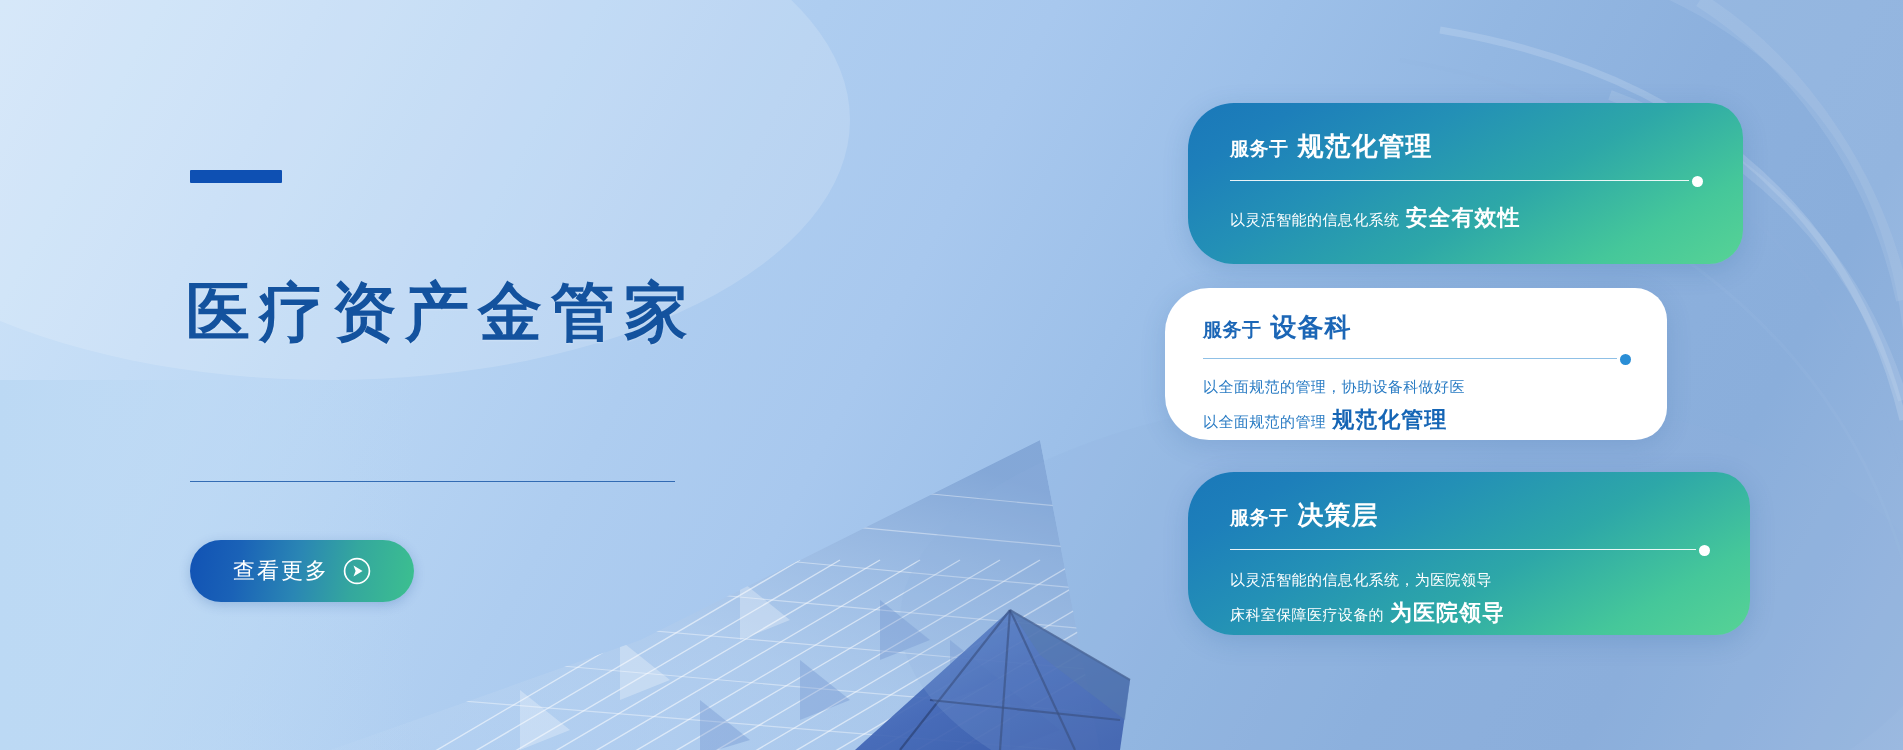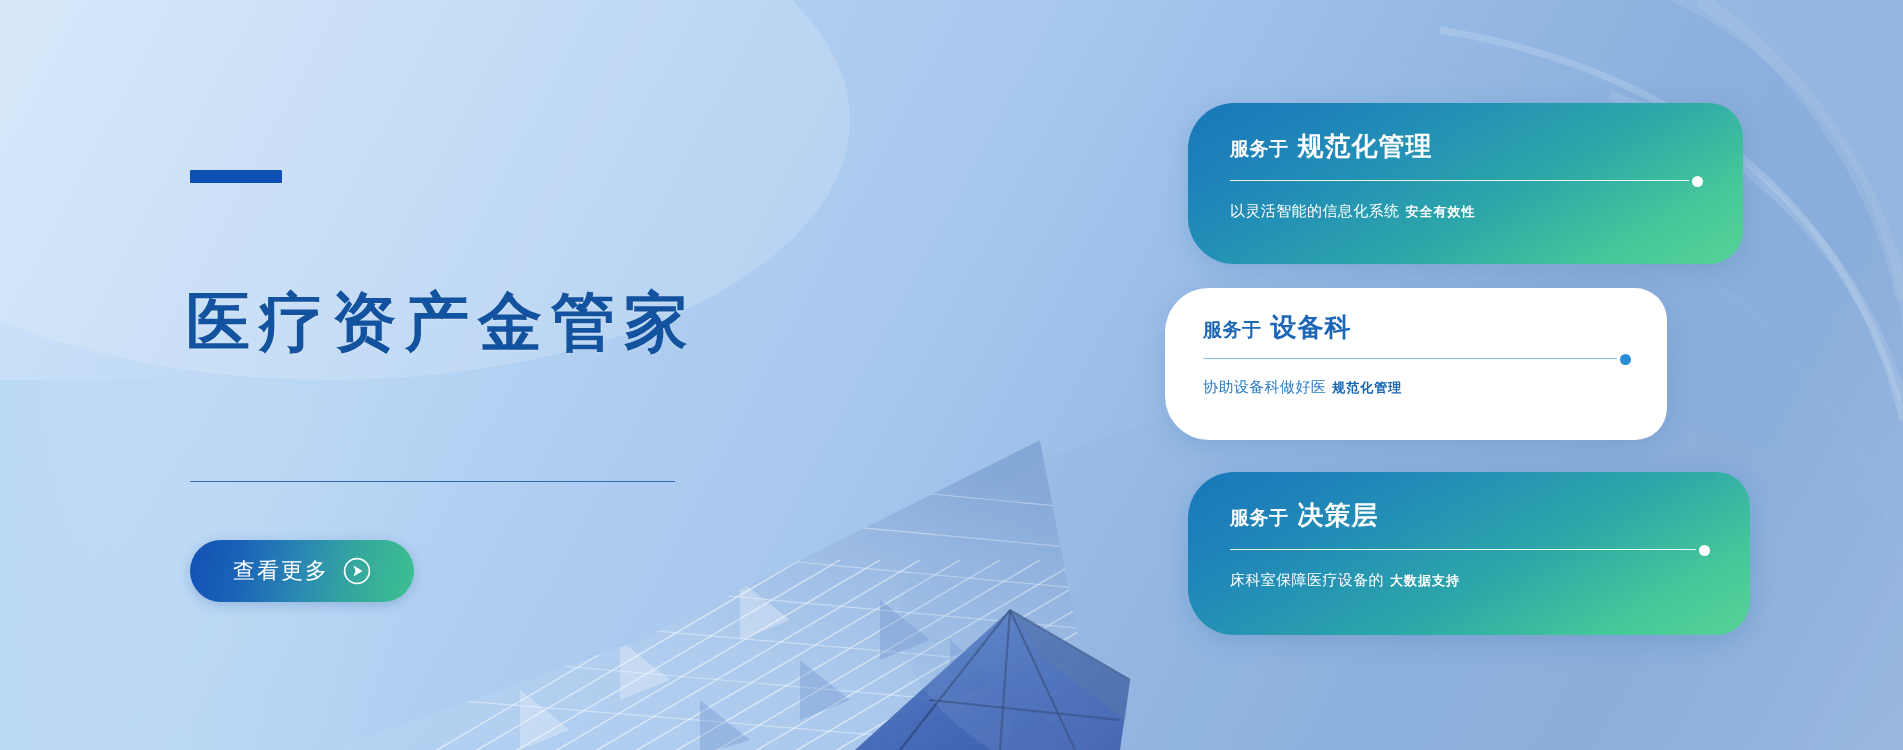--- a/index.html
+++ b/index.html
@@ -33,27 +33,28 @@
   .left{
     position:absolute; left:190px; top:0; width:700px; height:750px;
     z-index:6;
   }
   .accent-bar{
     position:absolute; left:0; top:170px;
     width:92px; height:13px;
     background:#0e50b3; border-radius:1px;
   }
   .headline{
-    position:absolute; left:-4px; top:290px;
+    position:absolute; left:-4px; top:281px;
     font-size:64px; line-height:1;
     font-weight:700;
     color:#13529e;
     letter-spacing:9px;
     white-space:nowrap;
     text-shadow:0 1px 2px rgba(255,255,255,.25);
+    font-family:Liberation Serif, serif;
   }
   .rule{
     position:absolute; left:0; top:481px;
     width:485px; height:0;
     border-top:1.5px solid #1c59a8;
     opacity:.85;
   }
   .cta{
     position:absolute; left:0px; top:540px;
     width:224px; height:62px;
@@ -112,21 +113,21 @@
   }
   .card-divider .dot{
     position:absolute; right:0; top:0;
     width:11px; height:11px; border-radius:50%;
   }
   #card2 .card-divider{ margin:14px 0 12px 0; }
 
   .card-body{
     font-size:15px; line-height:1.72; letter-spacing:.4px;
   }
-  .card-body .em{ font-weight:700; font-size:13px; letter-spacing:1px; padding-left:6px; }
+  .card-body .em{ font-weight:700; font-size:22px; letter-spacing:1px; padding-left:6px; }
 
   .grad .card-title, .grad .card-body{ color:#ffffff; }
   .grad .card-divider .line{ background:rgba(255,255,255,.9); }
   .grad .card-divider .dot{ background:#ffffff; }
 
   .white .card-title, .white .card-body{ color:#1b66b6; }
   .white .card-divider .line{ background:#8fc0e6; }
   .white .card-divider .dot{ background:#2a8ed6; }
   .white .card-body{ color:#2a7cc4; }
   .white .card-body .em{ color:#1565b5;text-align:center; }
@@ -274,36 +275,38 @@
     <div class="card white" id="card2">
       <div class="card-title">
         <span class="kicker">服务于</span>
         <span class="focus">设备科</span>
       </div>
       <div class="card-divider">
         <div class="line"></div>
         <div class="dot"></div>
       </div>
       <div class="card-body">
+        <div>以全面规范的管理，协助设备科做好医</div>
         <div>
-          <span>协助设备科做好医</span><span class="em">规范化管理</span>
+          <span>以全面规范的管理</span><span class="em">规范化管理</span>
         </div>
       </div>
     </div>
 
     <div class="card grad" id="card3">
       <div class="card-title">
         <span class="kicker">服务于</span>
         <span class="focus">决策层</span>
       </div>
       <div class="card-divider">
         <div class="line"></div>
         <div class="dot"></div>
       </div>
       <div class="card-body">
+        <div>以灵活智能的信息化系统，为医院领导</div>
         <div>
-          <span>床科室保障医疗设备的</span><span class="em">大数据支持</span>
+          <span>床科室保障医疗设备的</span><span class="em">为医院领导</span>
         </div>
       </div>
     </div>
 
   </div>
 </div>
 
 </body></html>

